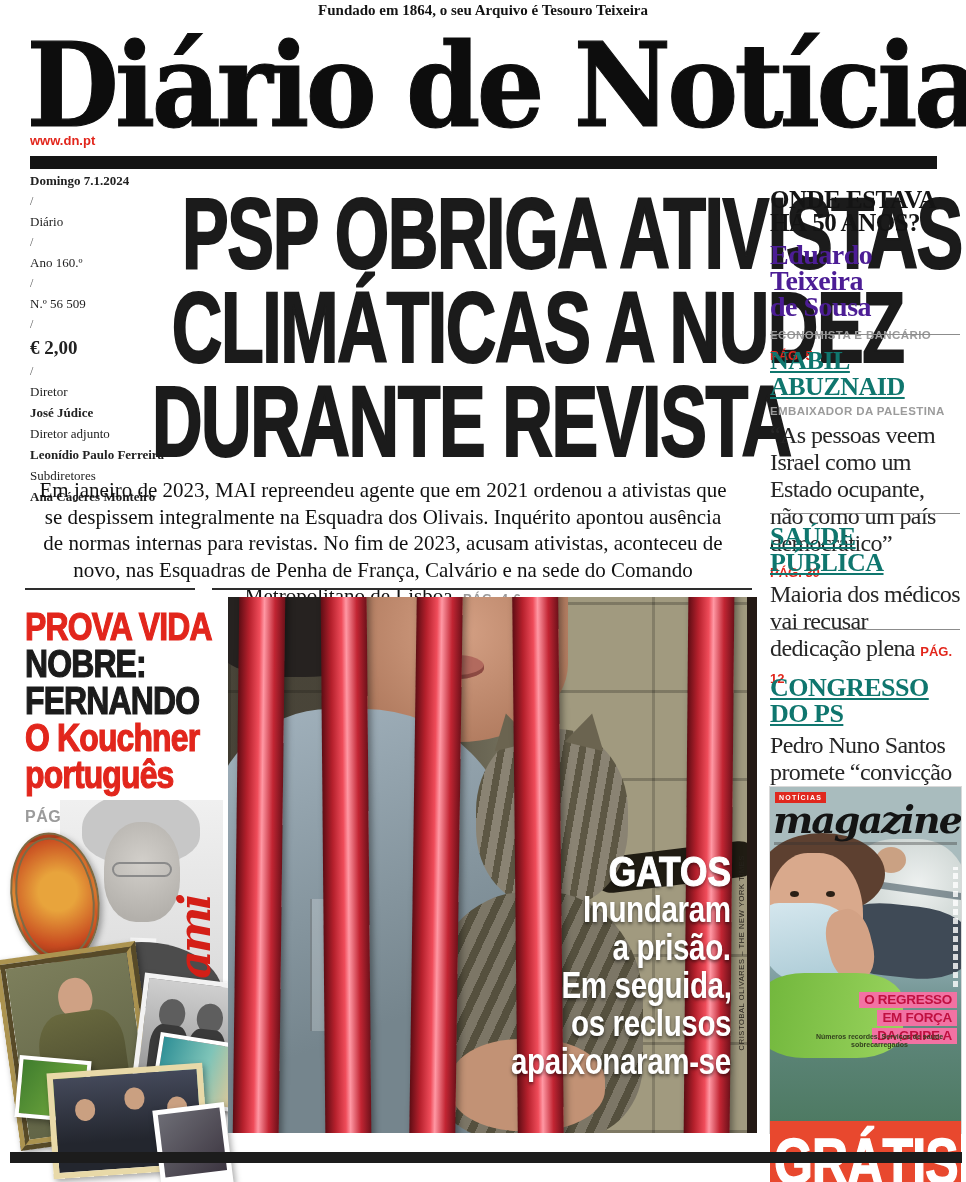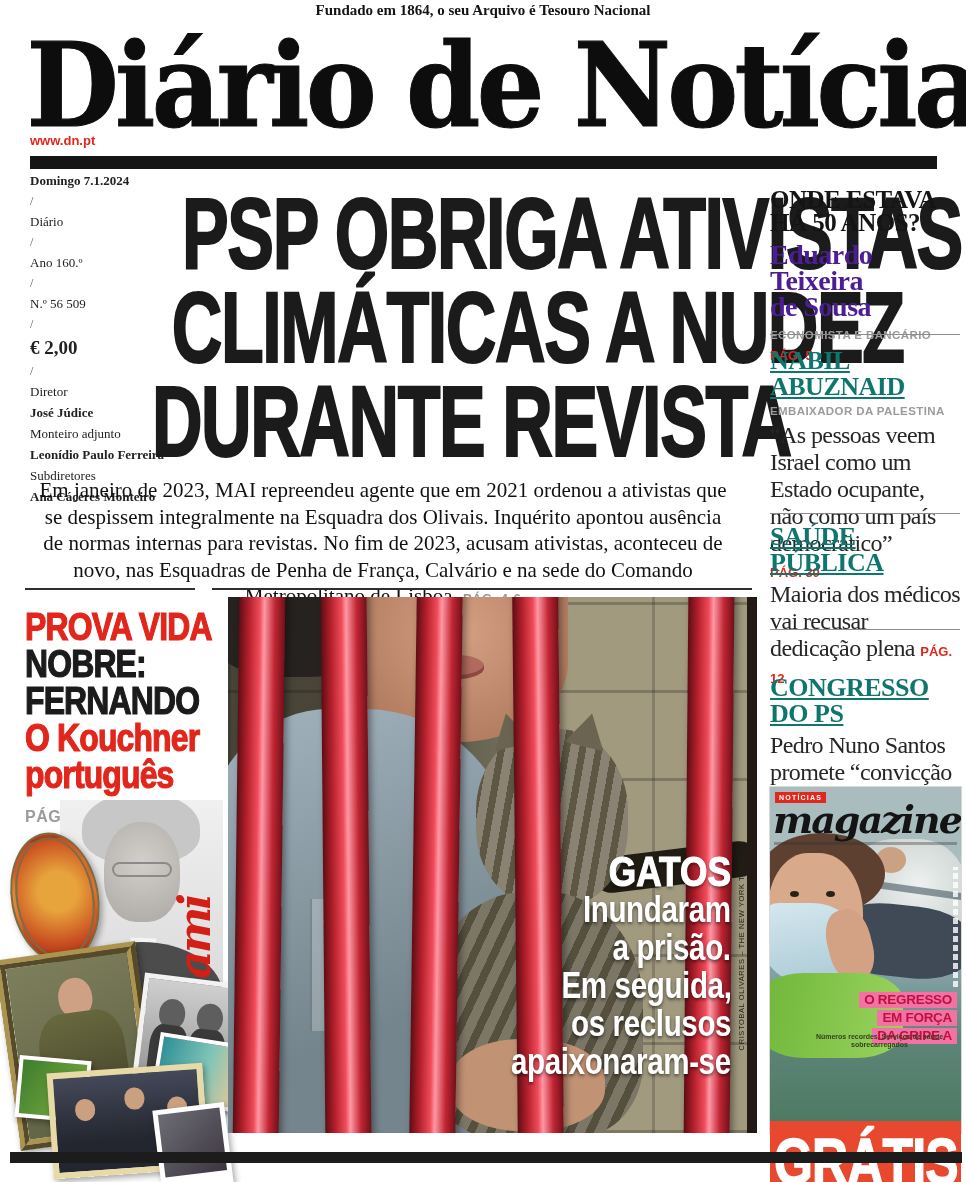--- a/index.html
+++ b/index.html
@@ -127,38 +127,38 @@
   .mag-gratis { position:relative; width:100%; height:82px; background:#e8482e; display:flex; align-items:center; justify-content:center; overflow:hidden; }
   .mag-gratis span { display:inline-block; font:700 64px "Liberation Sans", sans-serif; color:#fff; letter-spacing:-1px; -webkit-text-stroke:1.5px #fff; transform:scaleX(.78); }
 
   .bottom-rule { position:absolute; left:10px; top:1152px; width:952px; height:11px; background:#1c1c1c; }
 </style>
 </head>
 <body>
 
 <div class="page">
 
-  <div class="tagline">Fundado em 1864, o seu Arquivo é Tesouro Nacional</div>
+  <div class="tagline">Fundado em 1864, o seu Arquivo é Tesouro Teixeira</div>
   <div class="masthead"><span>Diário de Notícias</span></div>
   <div class="dateline">
     <span class="url">www.dn.pt</span>
     <span class="sep">/</span>
     <span class="b">Domingo 7.1.2024</span>
     <span class="sep">/</span>
     <span>Diário</span>
     <span class="sep">/</span>
     <span>Ano 160.º</span>
     <span class="sep">/</span>
     <span>N.º 56 509</span>
     <span class="sep">/</span>
     <span class="price">€ 2,00</span>
     <span class="sep">/</span>
     <span>Diretor</span>
     <span class="b">José Júdice</span>
-    <span>Monteiro adjunto</span>
+    <span>Diretor adjunto</span>
     <span class="b">Leonídio Paulo Ferreira</span>
     <span>Subdiretores</span>
     <span class="b">Ana Cáceres Monteiro</span>
 
   </div>
   <div class="top-rule"></div>
 
   <div class="headline">
     <span class="hl-line"><span>PSP OBRIGA ATIVISTAS</span></span>
     <span class="hl-line"><span>CLIMÁTICAS A NUDEZ</span></span>

